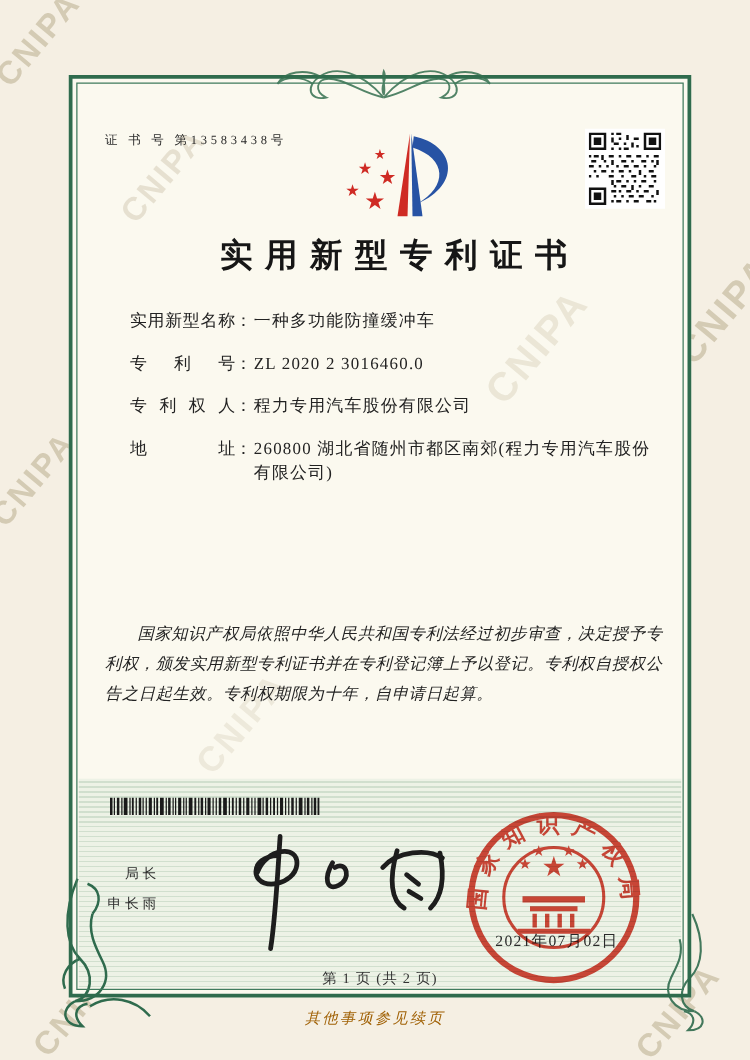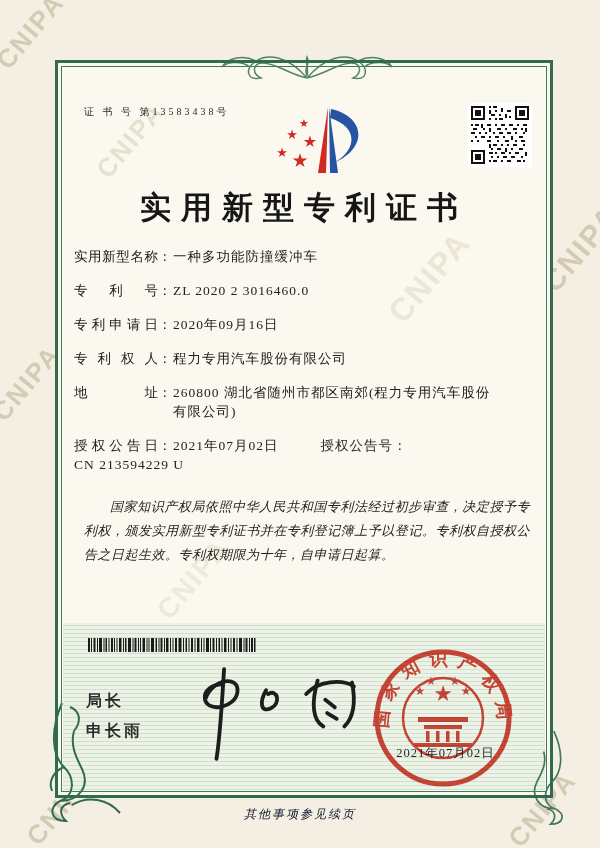--- a/index.html
+++ b/index.html
@@ -9,42 +9,42 @@
       color:rgba(168,152,114,.42);transform:rotate(-50deg);letter-spacing:2px;user-select:none;}
   .cert{position:absolute;left:55px;top:60px;width:498px;height:738px;background:#fbf9ef;
         border:3px solid #2f6b4d;box-sizing:border-box;}
   .cert::after{content:"";position:absolute;inset:3px;border:1px solid #3f7a5c;pointer-events:none;}
   .band{position:absolute;left:5px;right:5px;top:560px;bottom:5px;
         background-color:rgba(226,236,223,.55);
         background-image:repeating-linear-gradient(0deg,rgba(96,148,110,.20) 0px,rgba(96,148,110,.20) 1px,transparent 1px,transparent 4px);}
   .certno{position:absolute;left:26px;top:42px;font-size:10px;letter-spacing:3px;color:#2b2b2b;}
   .logo{position:absolute;left:200px;top:40px;}
   .qr{position:absolute;left:410px;top:40px;width:64px;height:64px;background:#fff;padding:3px;box-sizing:border-box;}
-  .title{position:absolute;left:0;top:124px;width:100%;text-align:center;font-size:31px;font-weight:700;
+  .title{position:absolute;left:16px;top:124px;width:100%;text-align:center;font-size:26px;font-weight:700;
          letter-spacing:10px;color:#161616;}
-  .fields{position:absolute;left:16px;top:184px;width:440px;}
+  .fields{position:absolute;left:46px;top:184px;width:440px;}
   .frow{margin-bottom:15px;font-size:13.5px;line-height:19px;}
   .flabel{display:inline-block;width:84px;text-align:justify;text-align-last:justify;vertical-align:top;color:#222;}
   .colon{display:inline-block;width:15px;vertical-align:top;}
   .fvalue{display:inline-block;max-width:330px;vertical-align:top;letter-spacing:1px;color:#222;}
   .grantrow .flabel2{letter-spacing:1px;}
   .gap{display:inline-block;width:42px;}
   .paras{position:absolute;left:26px;top:432px;width:446px;font-size:13px;line-height:24px;
          text-align:justify;color:#222;font-style:italic;letter-spacing:.5px;}
   .paras p{margin:0 0 4px 0;text-indent:2em;}
   .barcode{position:absolute;left:30px;top:575px;}
-  .director{position:absolute;left:28px;top:628px;font-size:16px;font-weight:700;letter-spacing:3px;color:#2c2c2c;}
+  .director{position:absolute;left:28px;top:628px;font-size:11px;font-weight:400;letter-spacing:3px;color:#2c2c2c;text-align:right;}
   .director div{margin-bottom:9px;}
   .signature{position:absolute;left:105px;top:592px;}
   .sealdate{position:absolute;left:315px;top:682px;width:145px;text-align:center;font-size:12.5px;
             letter-spacing:1px;color:#2a2a2a;}
   .seal{position:absolute;left:300px;top:570px;mix-blend-mode:multiply;opacity:.92;}
   .footer-page{position:absolute;left:0;top:712px;width:100%;text-align:center;font-size:11.5px;letter-spacing:1px;color:#333;}
   .contnote{position:absolute;left:0;top:806px;width:100%;text-align:center;font-size:12px;
-            letter-spacing:2px;color:#0f172a;font-style:italic;}
+            letter-spacing:2px;color:#a16207;font-style:italic;}
   .orn-top{position:absolute;left:158px;top:-16px;}
   .orn-bl{position:absolute;left:-34px;top:638px;}
   .orn-br{position:absolute;left:432px;top:658px;transform:scaleX(-1);}
 </style>
 </head>
 <body>
 
 <div class="page">
 
   <span class="wm" style="left:-14px;top:16px;font-size:26px;">CNIPA</span>
@@ -118,30 +118,24 @@
     <div class="title">实用新型专利证书</div>
 
     <div class="fields">
       <div class="frow">
         <span class="flabel">实用新型名称</span><span class="colon">：</span><span class="fvalue">一种多功能防撞缓冲车</span>
       </div>
       <div class="frow">
         <span class="flabel">专利号</span><span class="colon">：</span><span class="fvalue">ZL 2020 2 3016460.0</span>
       </div>
       <div class="frow">
-        <span class="flabel">专利申请日</span><span class="colon">：</span><span class="fvalue">2020年09月16日</span>
-      </div>
-      <div class="frow">
         <span class="flabel">专利权人</span><span class="colon">：</span><span class="fvalue">程力专用汽车股份有限公司</span>
       </div>
       <div class="frow">
         <span class="flabel">地址</span><span class="colon">：</span><span class="fvalue">260800 湖北省随州市都区南郊(程力专用汽车股份有限公司)</span>
-      </div>
-      <div class="frow grantrow">
-        <span class="flabel">授权公告日</span><span class="colon">：</span><span class="fvalue">2021年07月02日</span><span class="gap"></span><span class="flabel2">授权公告号</span><span class="colon">：</span><span class="fvalue">CN 213594229 U</span>
       </div>
     </div>
 
     <div class="paras">
       <p>国家知识产权局依照中华人民共和国专利法经过初步审查，决定授予专利权，颁发实用新型专利证书并在专利登记簿上予以登记。专利权自授权公告之日起生效。专利权期限为十年，自申请日起算。</p>
     </div>
 
     <svg class="barcode" width="168" height="14" viewBox="0 0 168 14">
       <path fill="#1a1a1a" d="M0,0h2v14h-2z M3,0h1v14h-1z M5.5,0h2v14h-2z M9,0h1v14h-1z M11,0h3v14h-3z M15.5,0h1v14h-1z M17.5,0h1.5v14h-1.5z M20.5,0h1v14h-1z M23,0h2v14h-2z M26,0h1v14h-1z M28.5,0h1v14h-1z M31,0h2.5v14h-2.5z M35,0h1v14h-1z M37,0h1.5v14h-1.5z M40,0h3v14h-3z M44.5,0h1v14h-1z M46.5,0h2v14h-2z M50,0h1v14h-1z M52,0h1v14h-1z M54.5,0h2.5v14h-2.5z M58.5,0h1v14h-1z M60.5,0h1v14h-1z M63,0h3v14h-3z M67.5,0h1.5v14h-1.5z M70.5,0h1v14h-1z M72.5,0h2v14h-2z M76,0h1v14h-1z M78,0h2.5v14h-2.5z M82,0h1v14h-1z M84.5,0h1v14h-1z M87,0h2v14h-2z M90.5,0h3v14h-3z M95,0h1v14h-1z M97.5,0h1.5v14h-1.5z M100.5,0h1v14h-1z M103,0h2v14h-2z M106.5,0h1v14h-1z M109,0h2.5v14h-2.5z M113,0h1v14h-1z M115.5,0h1v14h-1z M118,0h3v14h-3z M122,0h1v14h-1z M124.5,0h2v14h-2z M128,0h1v14h-1z M130.5,0h1.5v14h-1.5z M133.5,0h1v14h-1z M136,0h2.5v14h-2.5z M140,0h1v14h-1z M142.5,0h1v14h-1z M145,0h2v14h-2z M148.5,0h1v14h-1z M151,0h3v14h-3z M155.5,0h1v14h-1z M157.5,0h2v14h-2z M161,0h1v14h-1z M163,0h2v14h-2z M166,0h1.5v14h-1.5z"></path>
     </svg>
@@ -184,17 +178,18 @@
         <rect x="60" y="84" width="50" height="5"></rect>
         <rect x="66" y="92" width="38" height="4"></rect>
         <rect x="68" y="98" width="3.5" height="11"></rect>
         <rect x="78" y="98" width="3.5" height="11"></rect>
         <rect x="88" y="98" width="3.5" height="11"></rect>
         <rect x="98" y="98" width="3.5" height="11"></rect>
         <rect x="56" y="110" width="58" height="4"></rect>
       </g>
     </svg>
 
+    <div class="footer-page">第 1 页 (共 2 页)</div>
   </div>
 
   <div class="contnote">其他事项参见续页</div>
 
 </div>
 
 </body></html>

